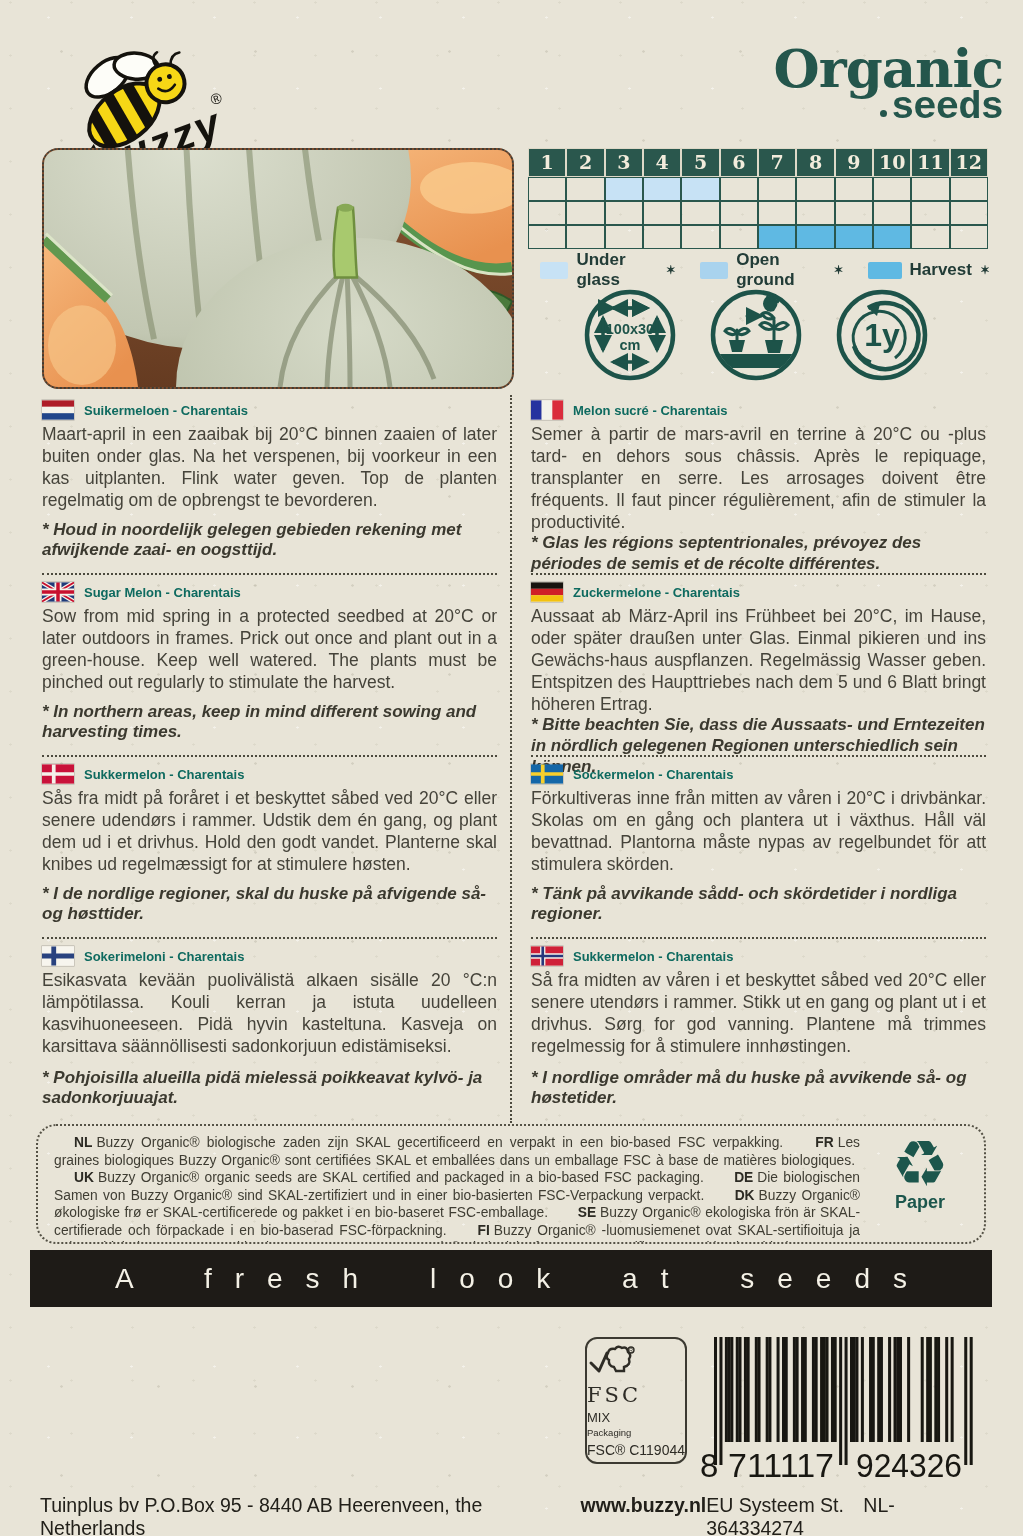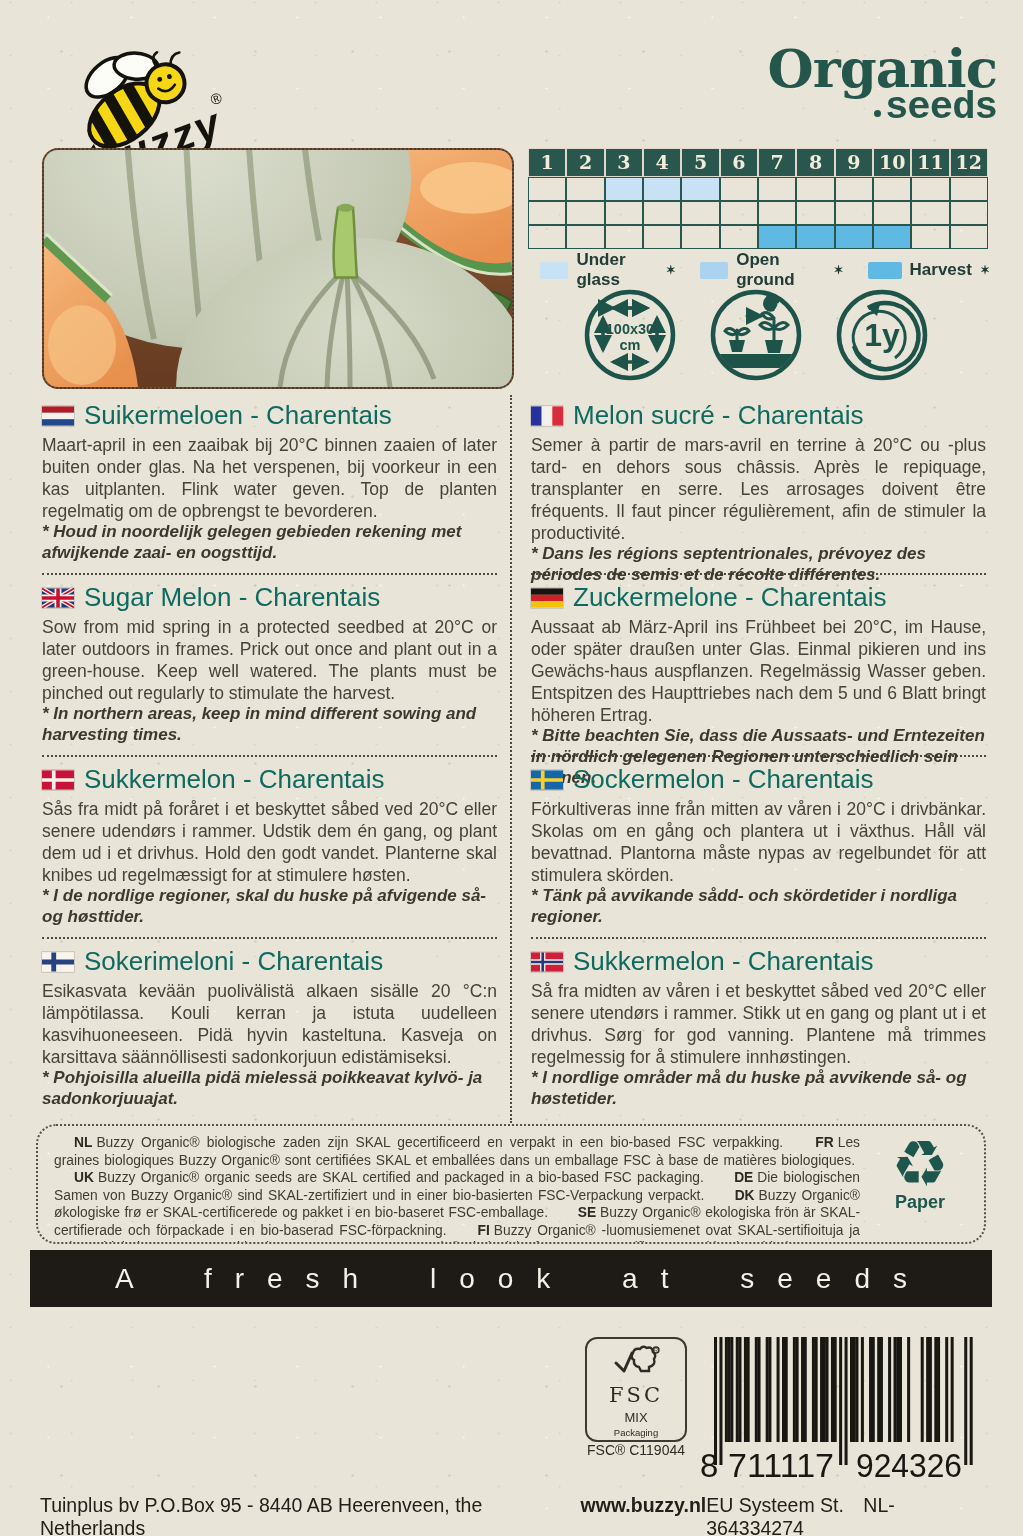--- a/index.html
+++ b/index.html
@@ -18,21 +18,21 @@
     background-image:
       radial-gradient(rgba(120,115,95,.18) 1px, transparent 1.6px),
       radial-gradient(rgba(150,145,120,.14) 1px, transparent 1.5px),
       radial-gradient(rgba(255,255,255,.5) 1px, transparent 1.4px);
     background-size:97px 89px,61px 53px,83px 71px;
     background-position:13px 7px,41px 29px,7px 53px;
     overflow:hidden;color:var(--ink);
   }
   
   .bee-logo{position:absolute;left:30px;top:30px;width:220px;height:150px;}
-  .brand-title{position:absolute;right:26px;top:42px;text-align:right;color:var(--teal);
+  .brand-title{position:absolute;right:20px;top:42px;text-align:right;color:var(--teal);
     font-family:"DejaVu Serif",serif;font-weight:700;line-height:1;}
   .brand-top{font-size:53px;letter-spacing:-1px;display:block;}
   .brand-bottom-row{display:flex;justify-content:flex-end;align-items:center;margin-top:-6px;}
   .seeds-dot{width:7px;height:7px;border-radius:50%;background:var(--teal);margin-right:4px;margin-top:10px;}
   .brand-bottom{font-size:39px;letter-spacing:-1px;font-family:Liberation Mono, monospace;}
   
   .photo{position:absolute;left:42px;top:148px;width:468px;height:237px;
     border:2.5px dotted #3f3d35;border-radius:16px;overflow:hidden;background:#7c4b2c;}
   .photo svg{display:block;width:100%;height:100%;}
   
@@ -51,40 +51,40 @@
   .icons-row svg{width:94px;height:94px;color:#1d5349;}
   
   .lang-grid{position:absolute;left:42px;top:393px;width:944px;display:grid;
     grid-template-columns:455px 455px;column-gap:34px;}
   .lang-divider{position:absolute;left:510px;top:395px;height:728px;border-left:2.5px dotted #4c4a3e;}
   .lang-block{height:182px;display:flex;flex-direction:column;box-sizing:border-box;padding-top:7px;}
   .lang-block.sep{border-bottom:2.5px dotted #4c4a3e;}
   .lang-head{display:flex;align-items:center;gap:10px;margin-bottom:3px;}
   .flag{display:inline-flex;width:32px;height:20px;flex:0 0 auto;box-shadow:0 0 0 .5px rgba(0,0,0,.25);}
   .flag svg{width:100%;height:100%;display:block;}
-  .lang-title{margin:0;font-size:26px;font-weight:400;color:var(--title-teal);}
+  .lang-title{margin:0;font-size:13px;font-weight:700;color:var(--title-teal);}
   .lang-body{margin:0;font-size:17.5px;line-height:1.26;text-align:justify;color:var(--ink);}
   .lang-note{margin:auto 0 12px 0;font-size:17px;line-height:1.22;font-style:italic;font-weight:600;color:#3b392f;}
   
   .cert-box{position:absolute;left:36px;top:1124px;width:950px;height:120px;box-sizing:border-box;
     border:2.5px dotted #555246;border-radius:20px;padding:8px 124px 8px 16px;overflow:hidden;}
   .cert-text{font-size:13.8px;line-height:1.27;color:#3f3d33;text-align:justify;}
   .cert-seg b{color:#2c2a23;margin-right:4px;}
   .cert-seg{margin-right:5px;padding-left:20px;}
   .recycle{position:absolute;right:16px;top:6px;width:96px;text-align:center;color:#1c564c;}
   .recycle-glyph{font-size:64px;line-height:1;}
   .recycle-label{font-size:18px;font-weight:700;margin-top:-4px;}
   
   .banner{position:absolute;left:30px;top:1250px;width:962px;height:57px;background:var(--banner-bg);
     display:flex;align-items:center;justify-content:center;}
   .banner-text{color:var(--banner-text);font-size:28px;letter-spacing:23px;word-spacing:18px;
     padding-left:23px;white-space:nowrap;}
   
-  .fsc-box{position:absolute;left:585px;top:1337px;width:102px;height:105px;box-sizing:border-box;
-    border:2px solid #3c3a32;border-radius:12px;text-align:center;color:#2e2c26;padding-top:6px;}
+  .fsc-box{position:absolute;left:585px;top:1337px;width:102px;height:127px;box-sizing:border-box;
+    border:2px solid #3c3a32;border-radius:12px;text-align:left;color:#2e2c26;padding-top:6px;}
   .fsc-acronym{font-family:"DejaVu Serif",serif;font-size:21px;letter-spacing:3px;margin-top:0px;}
   .fsc-mix{font-size:13px;margin-top:3px;}
   .fsc-pack{font-size:9.5px;margin-top:2px;}
   .fsc-code{font-size:14px;margin-top:4px;}
   .barcode{position:absolute;left:700px;top:1337px;width:290px;height:143px;}
   .barcode svg{width:100%;height:100%;display:block;}
   .barcode rect{fill:#181712;}
   .barcode text{fill:#181712;font-family:"Liberation Sans",sans-serif;font-size:33px;}
   
   .footer{position:absolute;left:40px;top:1494px;width:946px;display:flex;justify-content:space-between;
@@ -356,21 +356,21 @@
         <span class="flag">
           <svg viewBox="0 0 60 36">
               <rect width="20" height="36" fill="#26339f"></rect>
               <rect x="20" width="20" height="36" fill="#f4f2ea"></rect>
               <rect x="40" width="20" height="36" fill="#da2c3c"></rect>
             </svg>
         </span>
         <h3 class="lang-title">Melon sucré - Charentais</h3>
       </div>
       <p class="lang-body">Semer à partir de mars-avril en terrine à 20°C ou -plus tard- en dehors sous châssis. Après le repiquage, transplanter en serre. Les arrosages doivent être fréquents. Il faut pincer régulièrement, afin de stimuler la productivité.</p>
-      <p class="lang-note">* Dans les régions septentrionales, prévoyez des périodes de semis et de récolte différentes.</p>
+      <p class="lang-note">* Glas les régions septentrionales, prévoyez des périodes de semis et de récolte différentes.</p>
     </div>
 
     <div class="lang-block sep">
       <div class="lang-head">
         <span class="flag">
           <svg viewBox="0 0 60 36">
               <rect width="60" height="36" fill="#1f3a7a"></rect>
               <path d="M0,0 L60,36 M60,0 L0,36" stroke="#f4f2ea" stroke-width="8"></path>
               <path d="M0,0 L60,36 M60,0 L0,36" stroke="#c8102e" stroke-width="3.2"></path>
               <path d="M30,0 V36 M0,18 H60" stroke="#f4f2ea" stroke-width="13"></path>

